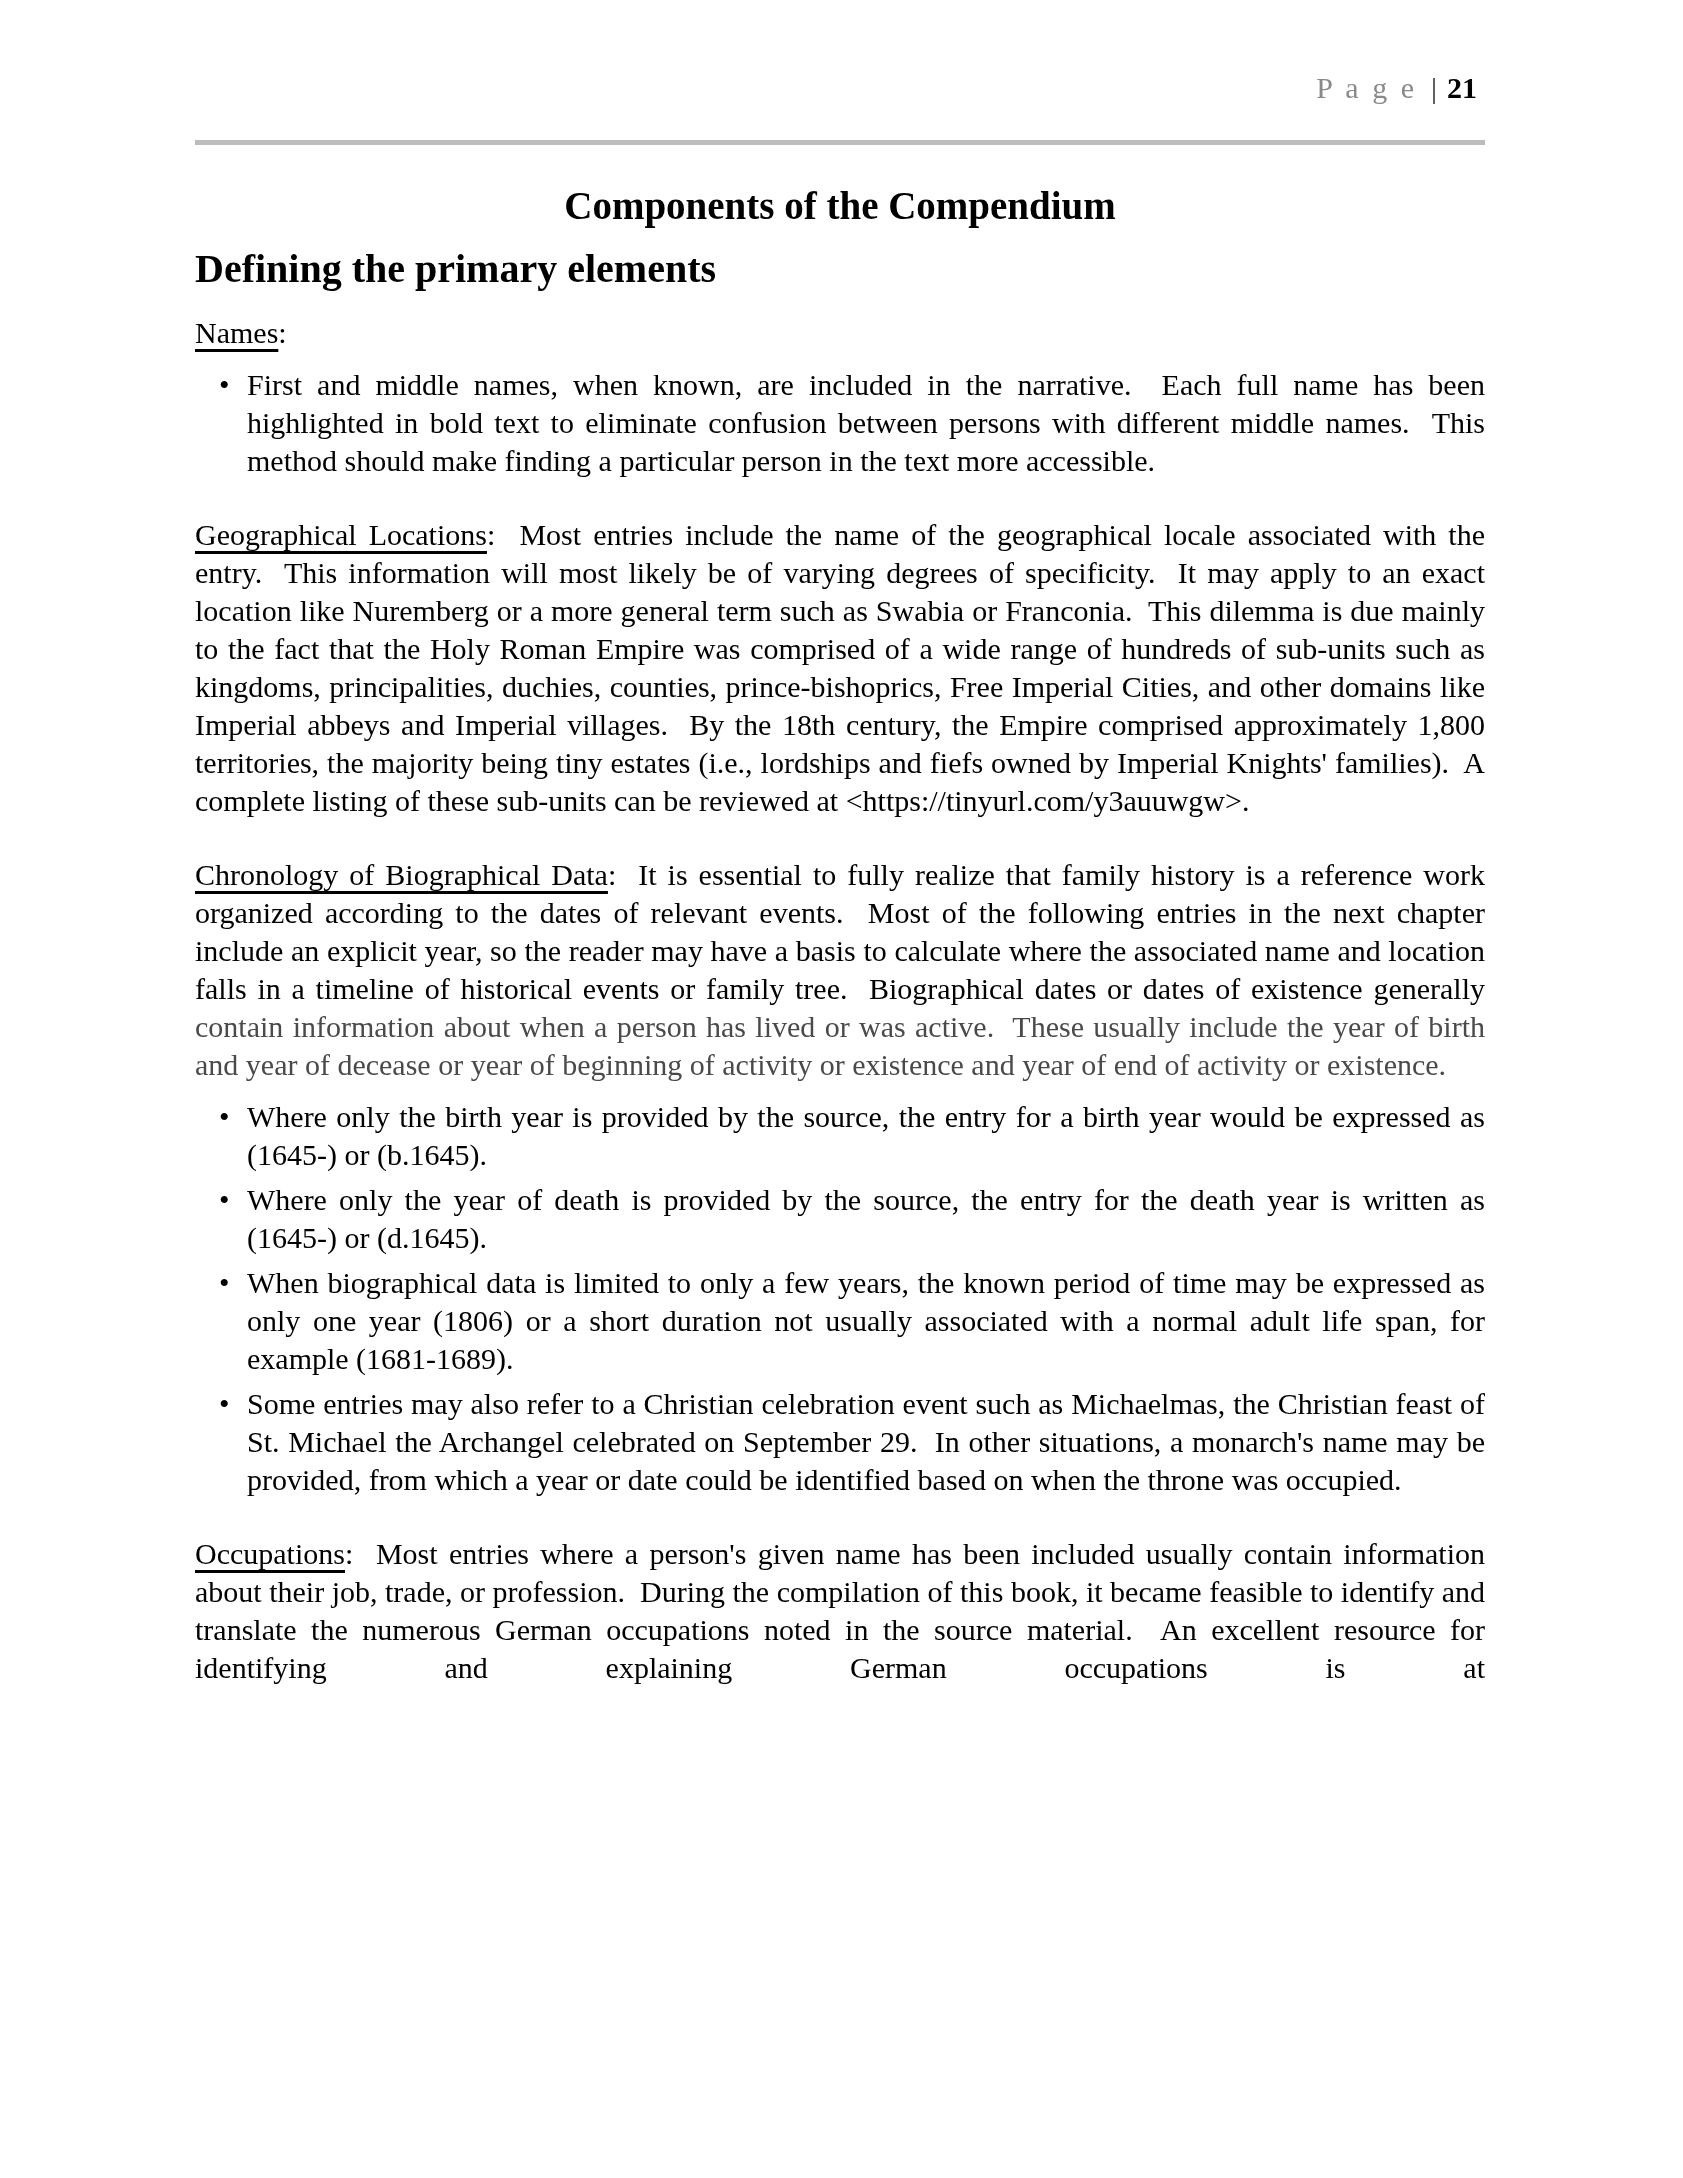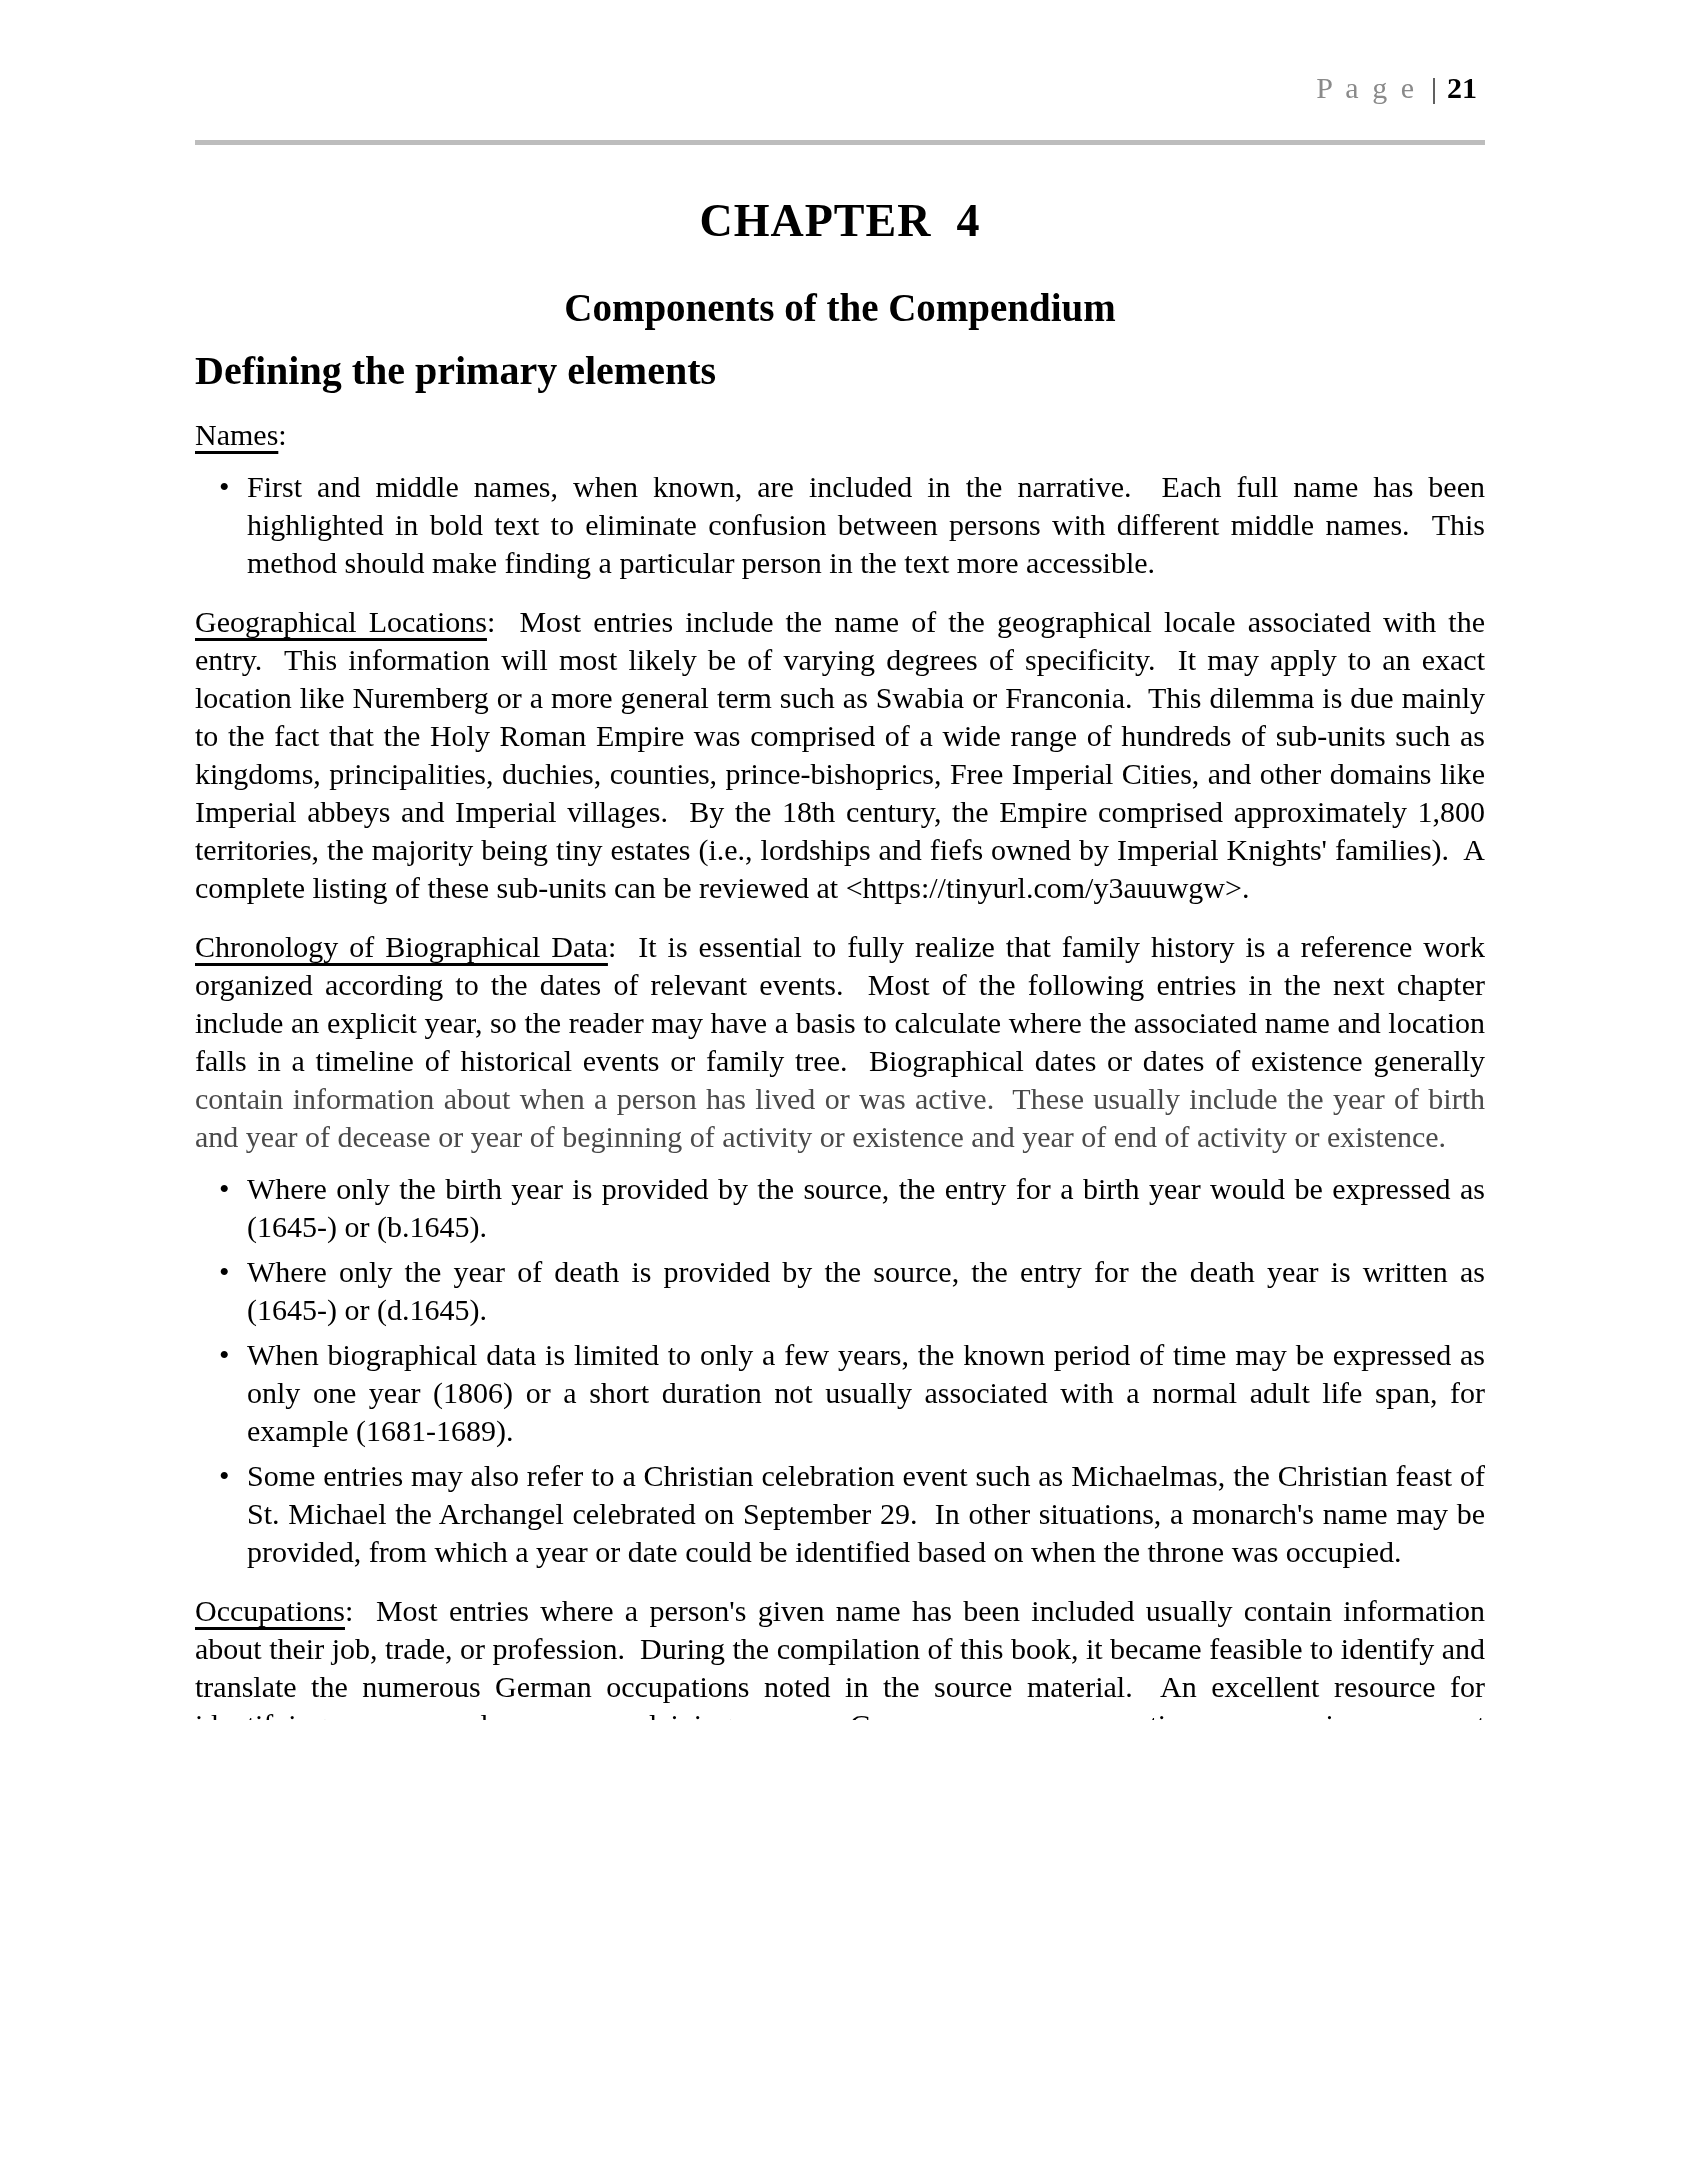--- a/index.html
+++ b/index.html
@@ -53,21 +53,21 @@
     line-height: 38px;
     font-weight: bold;
   }
   
   .body {
     font-size: 30px;
     line-height: 38px;
     text-align: justify;
     white-space: pre-wrap;
   }
-  p.para    { margin-top: 21px; }
+  p.para    { margin-top: 36px; }
   p.intro   { margin-top: 2px; }
   p.termline{ margin-top: 26px; }
   .jlast    { text-align-last: justify; }
   .term {
     text-decoration: underline;
     text-decoration-thickness: 2.5px;
     text-underline-offset: 6px;
   }
   .muted { color: #4a4a4a; }
   
@@ -87,21 +87,20 @@
 </style>
 </head>
 <body>
 
 <div class="page">
 
   <div class="hdr"><span class="pg-word">P a g e</span><span class="pg-bar">|</span><span class="pg-num">21</span></div>
 
   <div class="rule"></div>
 
-  <h1 class="chapter">CHAPTER  4</h1>
 
   <h2 class="subtitle">Components of the Compendium</h2>
 
   <h3 class="subhead">Defining the primary elements</h3>
 
 
   <p class="body termline"><span class="term">Names</span><span>:</span></p>
 
   <ul class="bullets">
     <li class="body">First and middle names, when known, are included in the narrative.  Each full name has been highlighted in bold text to eliminate confusion between persons with different middle names.  This method should make finding a particular person in the text more accessible.</li>

